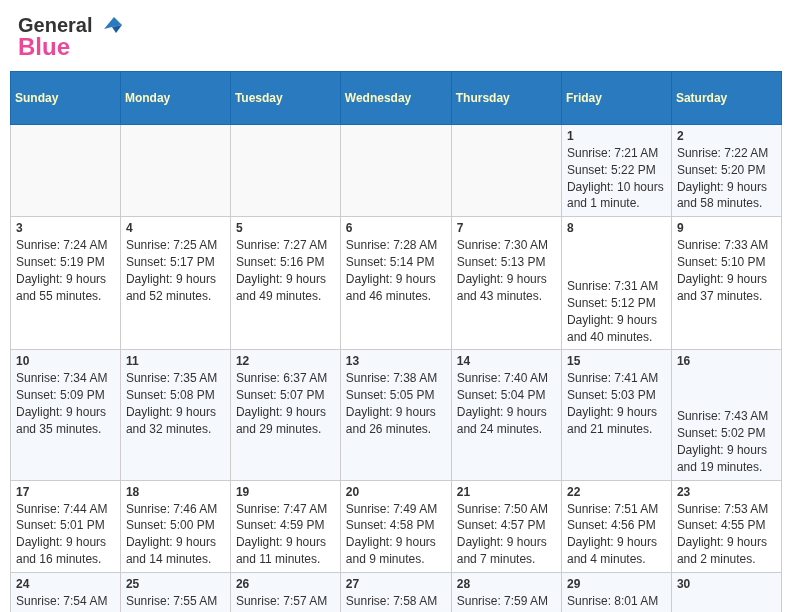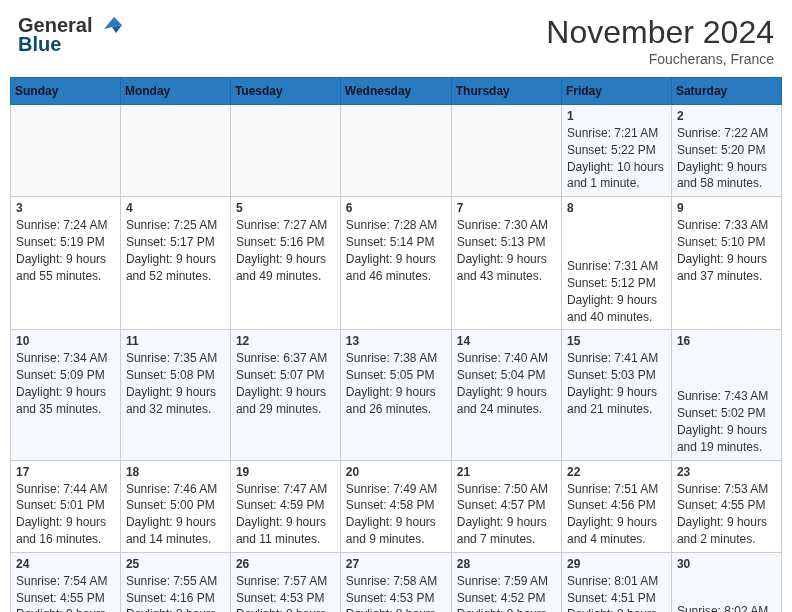--- a/index.html
+++ b/index.html
@@ -37,24 +37,24 @@
     .location {
       font-size: 14px;
       color: #555;
     }
     .calendar {
       width: 100%;
       border-collapse: collapse;
     }
     .calendar th {
       background: #2a7abf;
-      color: #0f172a;
+      color: #fef9c3;
       font-size: 12px;
       font-weight: bold;
-      padding: 6px 4px;
+      padding: 19px 4px;
       text-align: left;
       border: 1px solid #1a6aaf;
     }
     .calendar td {
       vertical-align: top;
       border: 1px solid #ccc;
       padding: 4px 5px;
       font-size: 10px;
       color: #333;
       width: 113px;
@@ -87,25 +87,21 @@
 
 <div class="header">
   <div class="logo">
     <div class="logo-row">
       <span style="font-size:20px;font-weight:bold;color:#333;">General</span>
       <svg width="30" height="22" viewBox="0 0 30 22" style="margin-left:2px;">
         <polygon points="10,14 20,2 28,10 18,12" fill="#2a7abf"></polygon>
         <polygon points="18,12 28,10 22,18" fill="#1a5a9f"></polygon>
       </svg>
     </div>
-    <span style="font-size:20px;font-weight:bold;color:#0c4a6e;margin-top:-4px;">Blue</span>
-  </div>
-  <div class="title-area">
-    <div class="month-title">November 2024</div>
-    <div class="location">Foucherans, France</div>
+    <span style="font-size:24px;font-weight:bold;color:#ec4899;margin-top:-4px;">Blue</span>
   </div>
 </div>
 
 <table class="calendar">
   <thead>
     <tr>
     <th>Sunday</th>
         <th>Monday</th>
         <th>Tuesday</th>
         <th>Wednesday</th>

